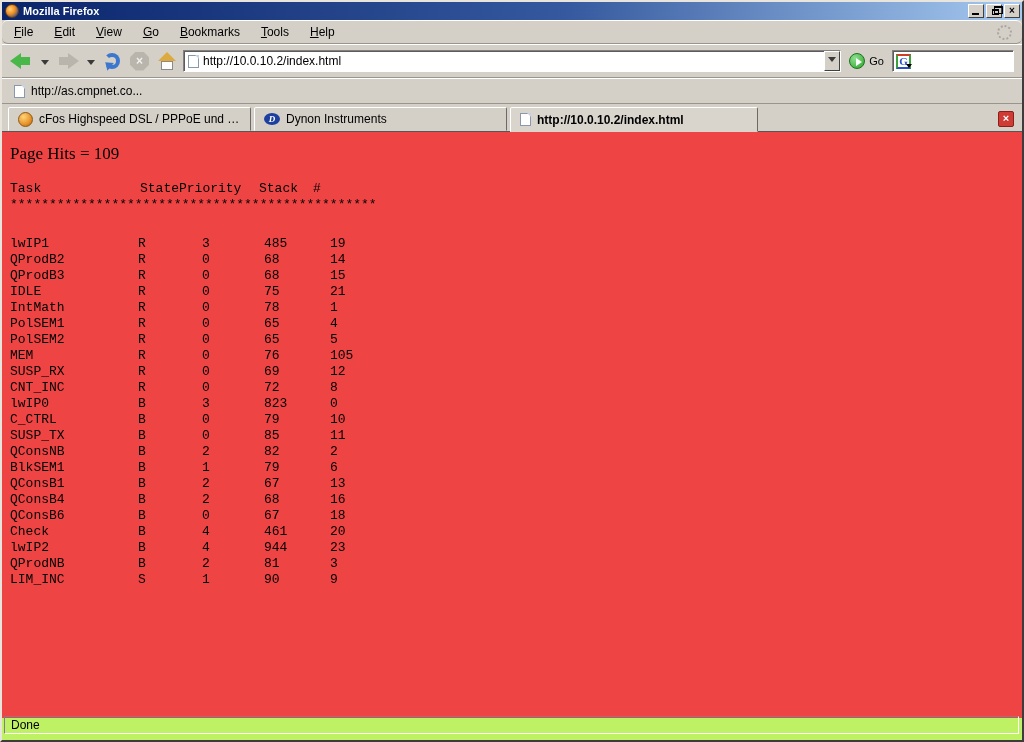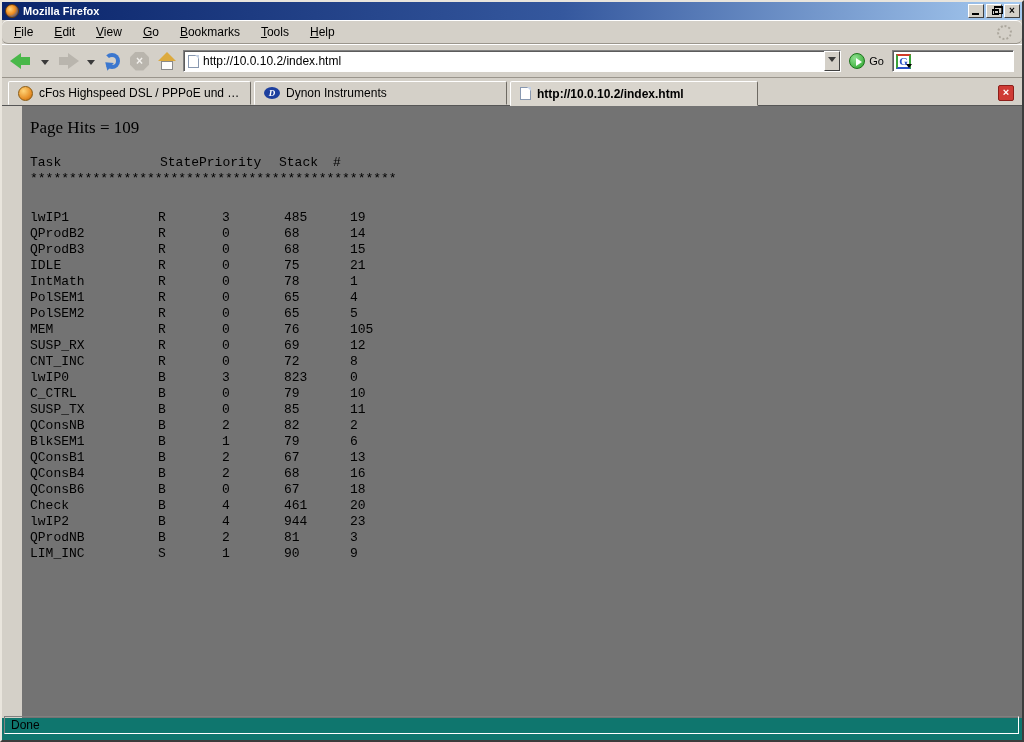--- a/index.html
+++ b/index.html
@@ -98,30 +98,30 @@
   .cfos-icon { width:15px; height:15px; border-radius:50%; flex:0 0 15px;
                background:radial-gradient(circle at 35% 30%,#ffd478,#e8922a 60%,#b05f10); border:1px solid #8a5a10; }
   .dynon-icon { width:16px; height:12px; border-radius:50%; flex:0 0 16px; background:#1d3f9e; color:#fff;
                 display:flex; align-items:center; justify-content:center; font-size:9px; font-weight:bold;
                 font-family:"Liberation Serif",serif; font-style:italic; }
   .tab-spacer { flex:1 1 auto; }
   .tab-close { width:16px; height:16px; margin:0 2px 4px 0; background:#cf3b35; border:1px solid #8c1f1a; border-radius:2px;
                color:#fff; font-weight:bold; font-size:11px; line-height:13px; text-align:center; }
 
   
-  .content { flex:1 1 auto; background:#737373; overflow:hidden; padding:12px 0 0 8px;margin-left:20px; }
+  .content { flex:1 1 auto; background:#ef4444; overflow:hidden; padding:12px 0 0 8px; }
   .page-hits { font-family:"Liberation Serif",serif; font-size:17px; }
   .task-table { font-family:"Liberation Mono","DejaVu Sans Mono",monospace; font-size:13px; line-height:16px; margin-top:17px; }
   .t-header span, .t-row span { display:inline-block; white-space:pre; vertical-align:top; }
   .h-task { width:113px; } .h-state { width:56px;text-align:right; } .h-pri { width:80px; } .h-stack { width:54px; }
   .t-sep { margin-bottom:23px; letter-spacing:0; }
   .c-task { width:128px; } .c-state { width:64px; } .c-pri { width:62px; } .c-stack { width:66px; }
 
   
-  .statusbar { height:22px; flex:0 0 22px; display:flex; align-items:center; padding:2px 3px 10px 2px; background:#0f766e; }
+  .statusbar { height:22px; flex:0 0 22px; display:flex; align-items:center; padding:2px 3px 10px 2px; background:#bef264; }
   .status-panel { flex:1 1 auto; height:18px; line-height:16px; padding-left:6px; font-size:12px;
                   border:1px solid; border-color:#808080 #fff #fff #808080; }
 </style>
 </head>
 <body>
 
 <div class="window">
 
   <div class="titlebar">
     <span class="ff-icon"></span>
@@ -188,20 +188,29 @@
       <span class="go-circle"></span>
       <span>Go</span>
     </span>
 
     <span class="searchbox">
       <span class="g-logo">G</span>
       <input class="search-input" style="">
     </span>
   </div>
 
+  <div class="bookmarksbar">
+    <span>
+
+    <span class="bookmark-item">
+        <span class="page-icon"></span>
+        <span>http://as.cmpnet.co...</span>
+      </span>
+      </span>
+  </div>
 
   <div class="tabstrip">
     <span class="tab tab-1">
       <span class="cfos-icon"></span>
       <span class="tab-label">cFos Highspeed DSL / PPPoE und ISDN CAP...</span>
     </span>
     <span class="tab tab-2">
       <span class="dynon-icon">D</span>
       <span class="tab-label">Dynon Instruments</span>
     </span>

